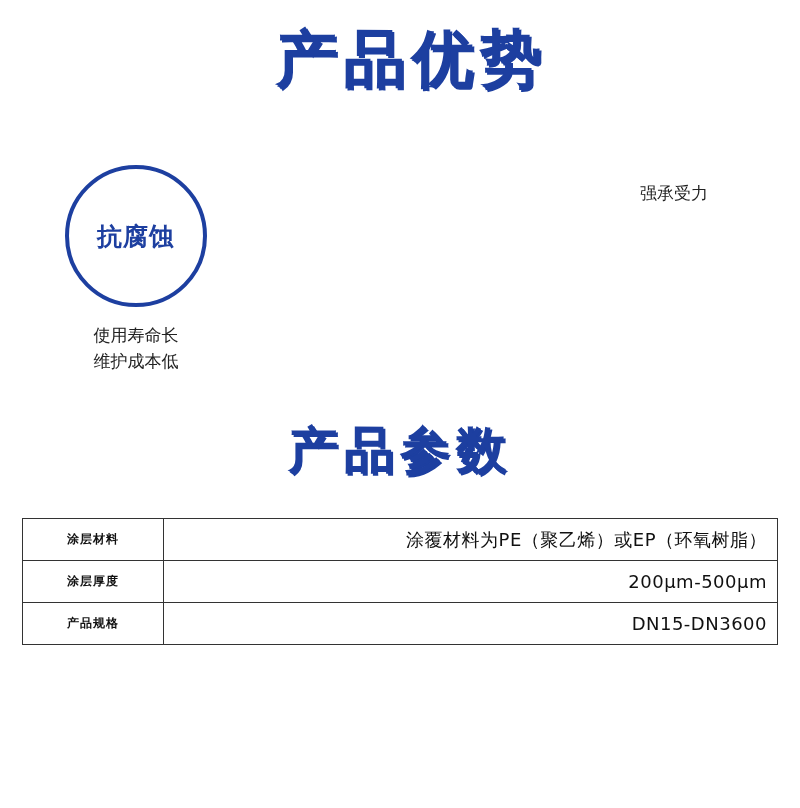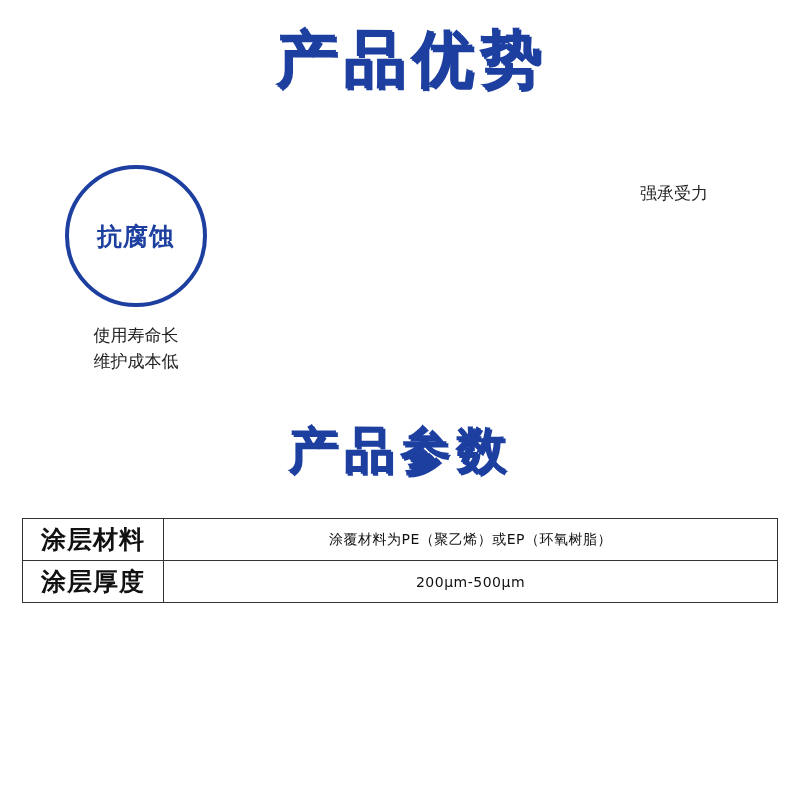--- a/index.html
+++ b/index.html
@@ -108,27 +108,27 @@
     border: 1px solid #333333;
     height: 41px;
     padding: 0 10px;
     vertical-align: middle;
     font-family: "DejaVu Sans", sans-serif;
     color: #111111;
   }
   .param-table td.label {
     width: 120px;
     font-weight: bold;
-    font-size: 25px;
+    font-size: 12px;
     text-align: center;
     letter-spacing: 1px;
   }
   .param-table td.value {
-    font-size: 14px;
-    text-align: center;
+    font-size: 18px;
+    text-align: right;
     letter-spacing: 0.5px;
   }
 </style>
 </head>
 <body>
 
 <div class="page">
 
   <div class="section-title" id="advantages-title">产品优势</div>
 
@@ -155,16 +155,20 @@
   <table class="param-table">
     <tbody>
       <tr>
         <td class="label">涂层材料</td>
         <td class="value">涂覆材料为PE（聚乙烯）或EP（环氧树脂）</td>
       </tr>
       <tr>
         <td class="label">涂层厚度</td>
         <td class="value">200μm-500μm</td>
       </tr>
+      <tr>
+        <td class="label">产品规格</td>
+        <td class="value">DN15-DN3600</td>
+      </tr>
     </tbody>
   </table>
 
 </div>
 
 </body></html>

